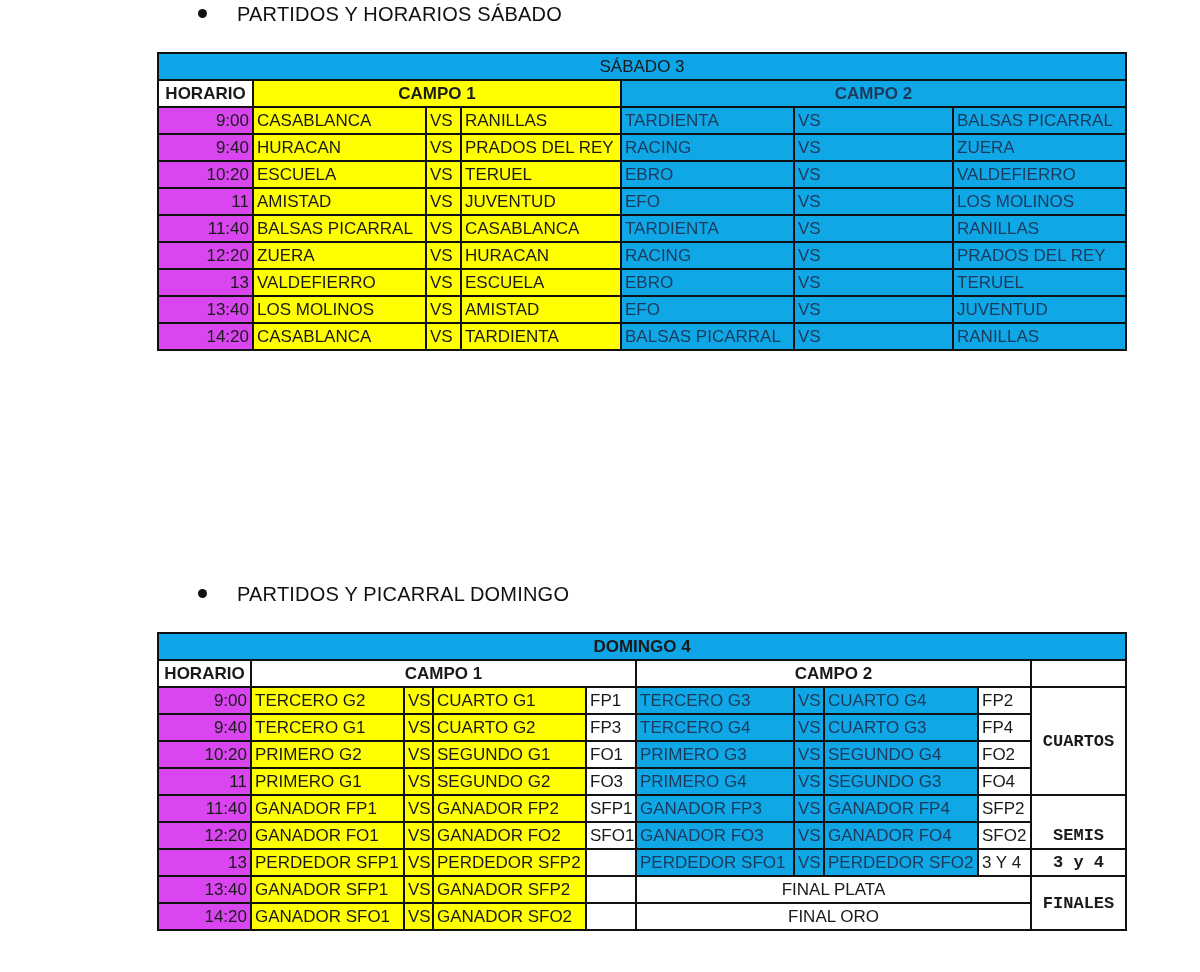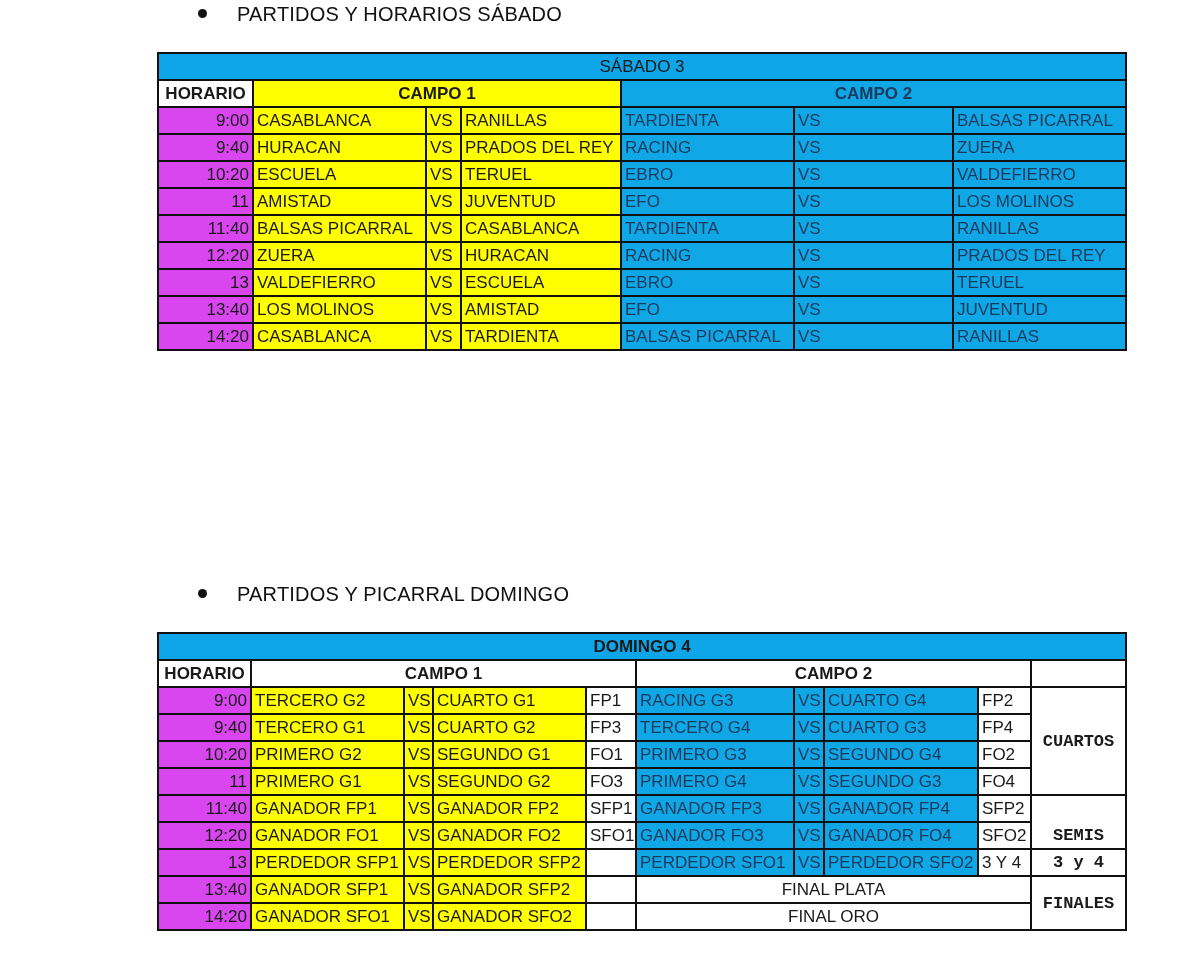--- a/index.html
+++ b/index.html
@@ -159,21 +159,21 @@
     <td class="w"></td>
   </tr>
   </tbody>
     <tbody id="sun-body">
       <tr>
         <td class="time">9:00</td>
         <td class="y">TERCERO G2</td>
         <td class="y">VS</td>
         <td class="y">CUARTO G1</td>
         <td class="w">FP1</td>
-        <td class="b">RACING G3</td>
+        <td class="b">TERCERO G3</td>
         <td class="b">VS</td>
         <td class="b">CUARTO G4</td>
         <td class="w">FP2</td>
         <td class="w stage" rowspan="4">CUARTOS</td>
       </tr>
       <tr>
         <td class="time">9:40</td>
         <td class="y">TERCERO G1</td>
         <td class="y">VS</td>
         <td class="y">CUARTO G2</td>

